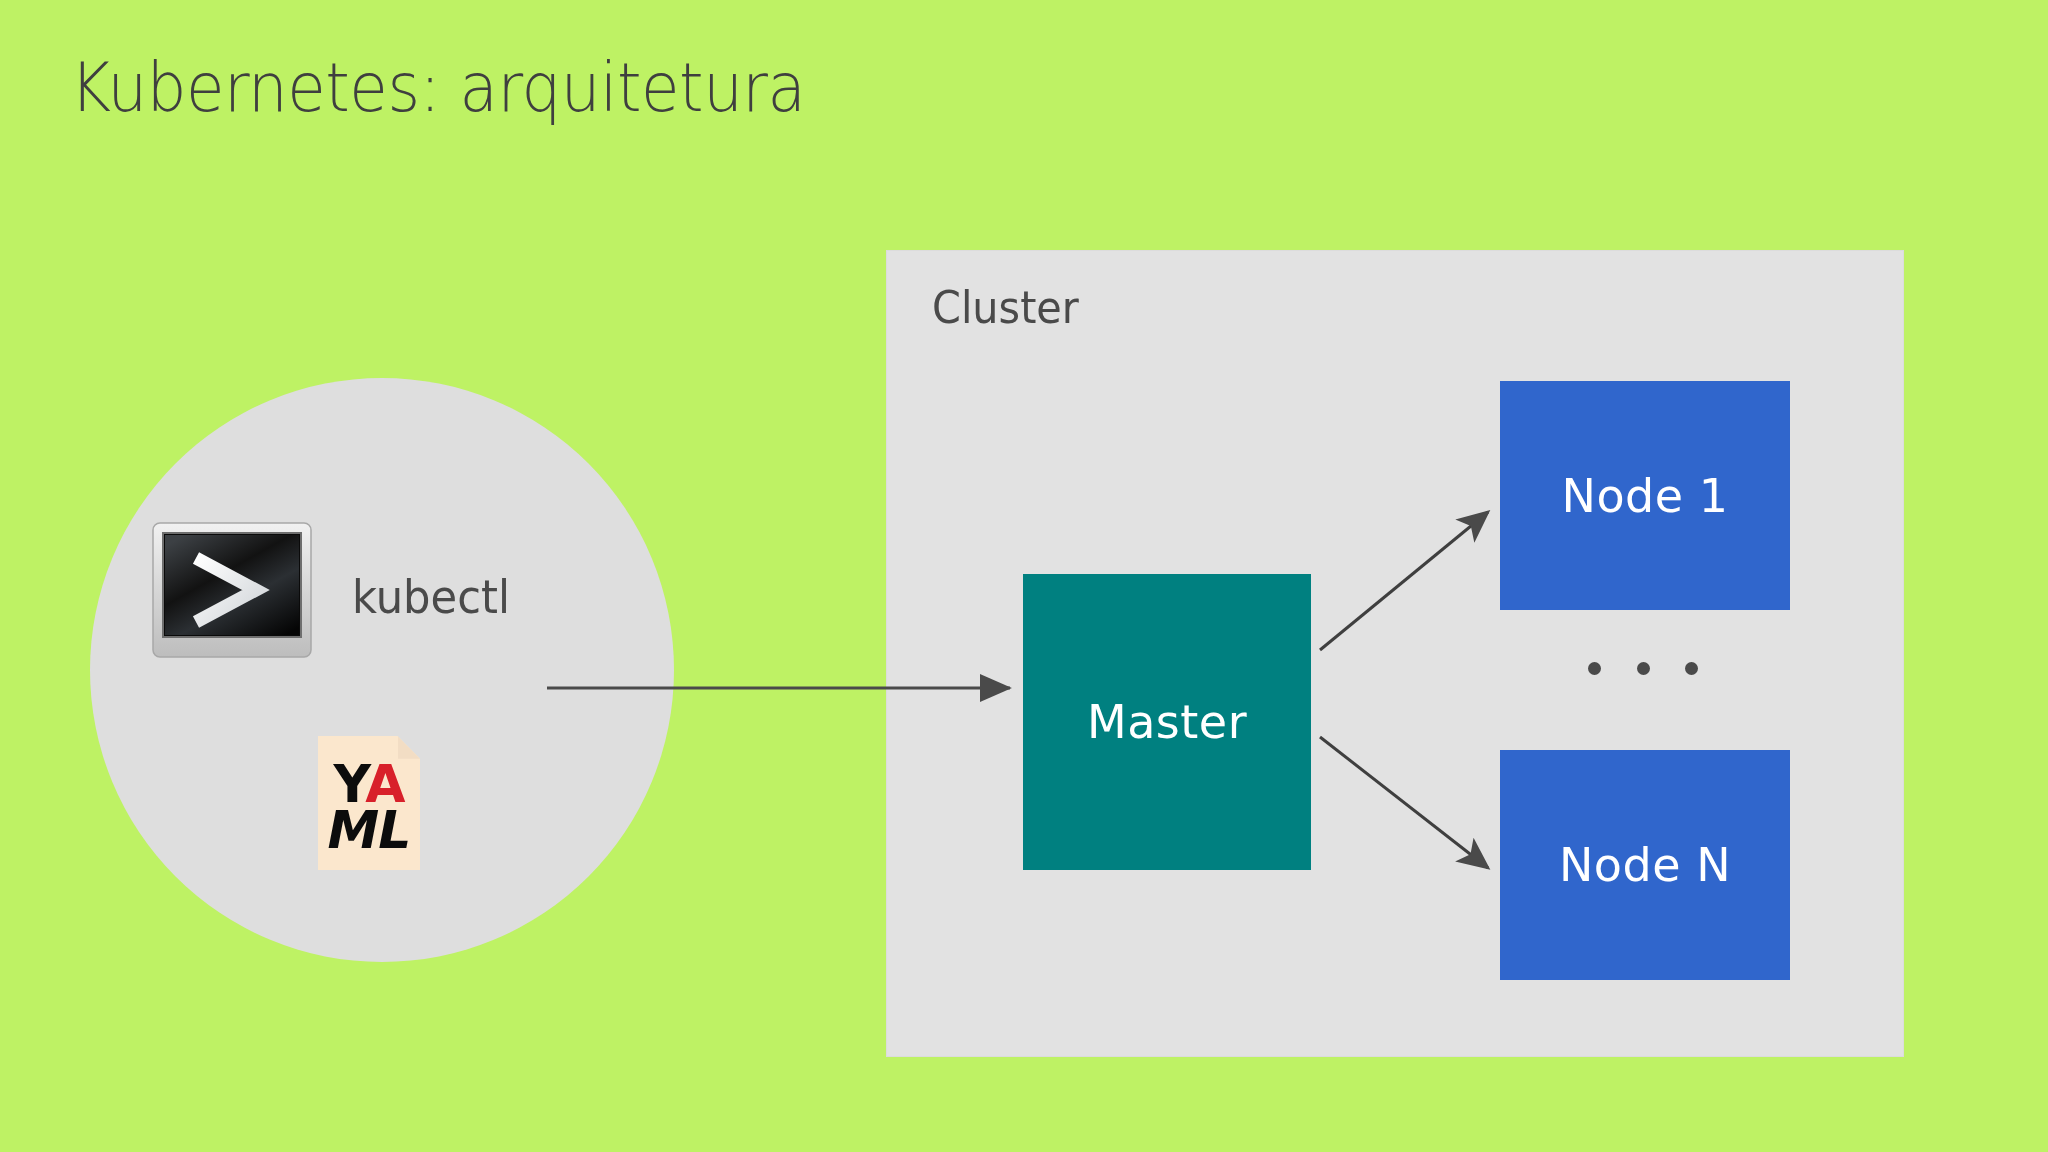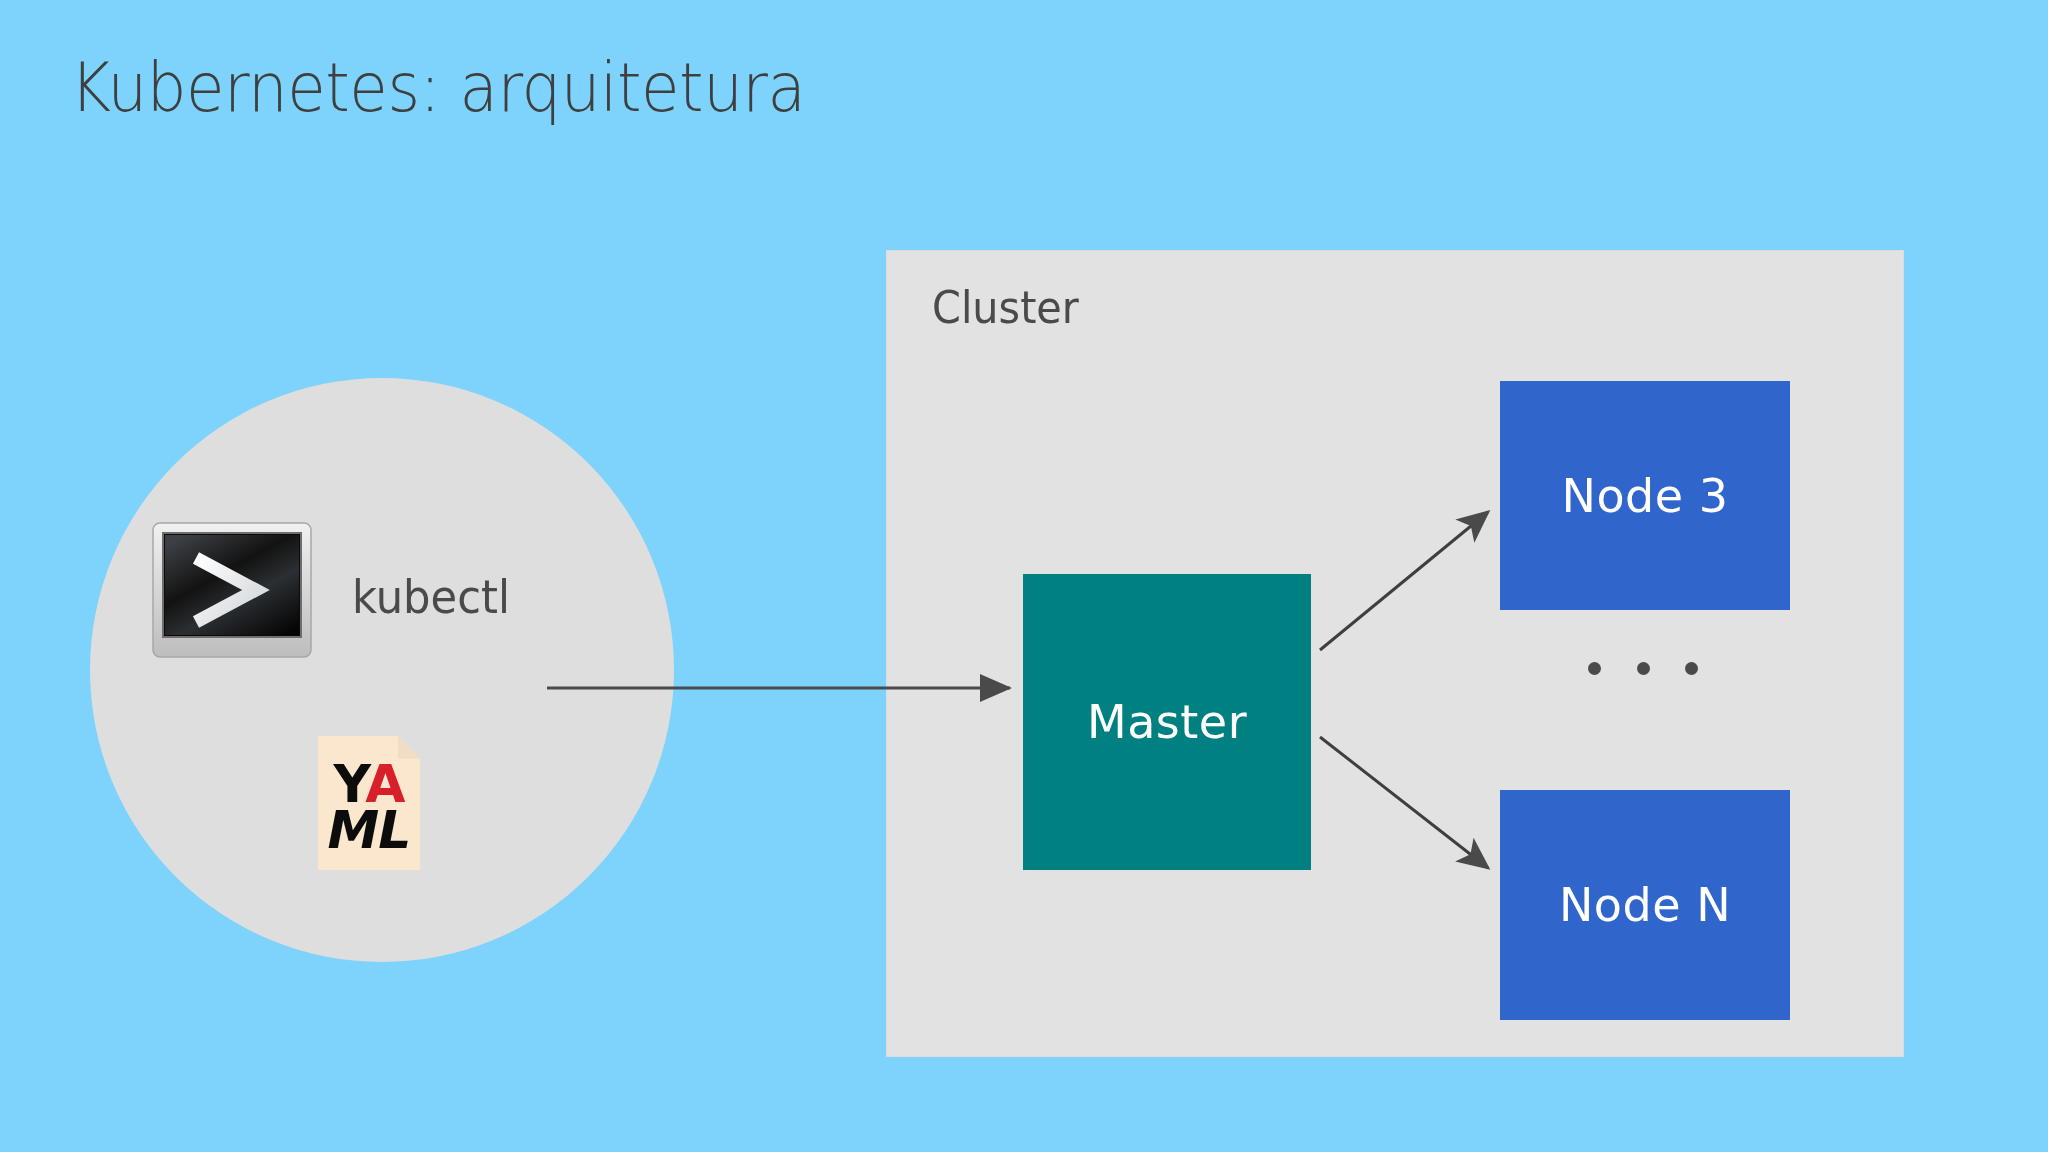--- a/index.html
+++ b/index.html
@@ -4,21 +4,21 @@
 <style>
   html, body {
     margin: 0;
     padding: 0;
     background: #f5f5f7;
   }
   #canvas {
     position: relative;
     width: 2048px;
     height: 1152px;
-    background: #7dd3fc;
+    background: #bef264;
     overflow: hidden;
     font-family: "Liberation Sans", sans-serif;
   }
 
   
   #slide-title {
     position: absolute;
     left: 70px;
     top: 48px;
     font-size: 68px;
@@ -153,21 +153,20 @@
     width: 290px;
     height: 229px;
     background: #3066cc;
   }
   #node-n-box {
     left: 1500px;
     top: 750px;
     width: 290px;
     height: 230px;
     background: #3066cc;
-    margin-top: 40px;
   }
 
   
   #nodes-ellipsis {
     position: absolute;
     left: 1588px;
     top: 648px;
     width: 110px;
     height: 40px;
     display: flex;
@@ -196,21 +195,21 @@
 <body>
 
 <div id="canvas">
 
   <div id="slide-title">Kubernetes: arquitetura</div>
 
   <div id="cluster-box"></div>
   <div id="cluster-label">Cluster</div>
 
   <div class="node-box" id="master-box">Master</div>
-  <div class="node-box" id="node-1-box">Node 3</div>
+  <div class="node-box" id="node-1-box">Node 1</div>
   <div class="node-box" id="node-n-box">Node N</div>
 
   <div id="nodes-ellipsis">
     <i></i>
     <i></i>
     <i></i>
   </div>
 
   <div id="client-circle"></div>
 

